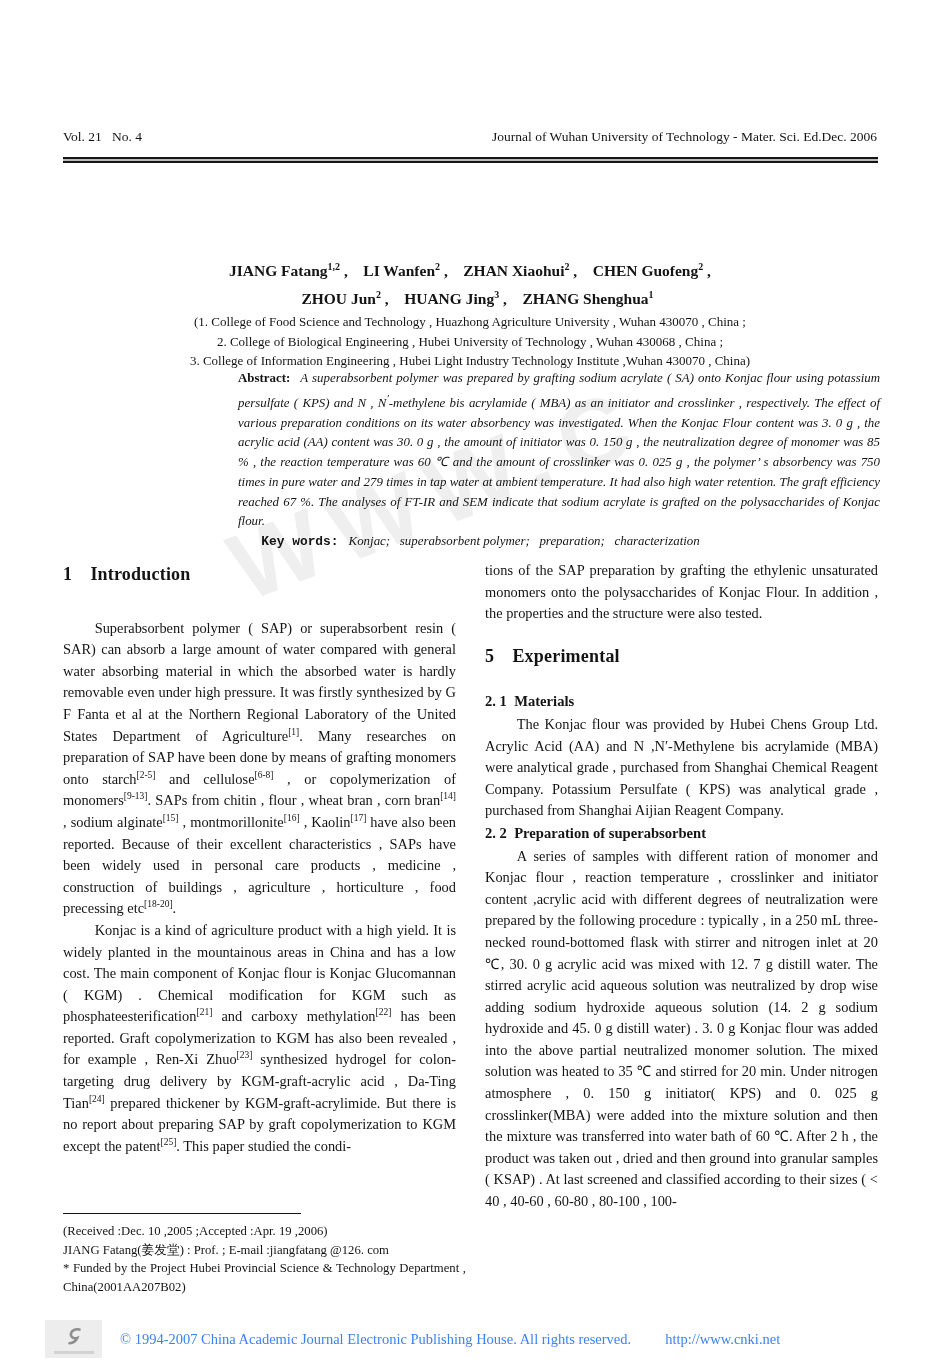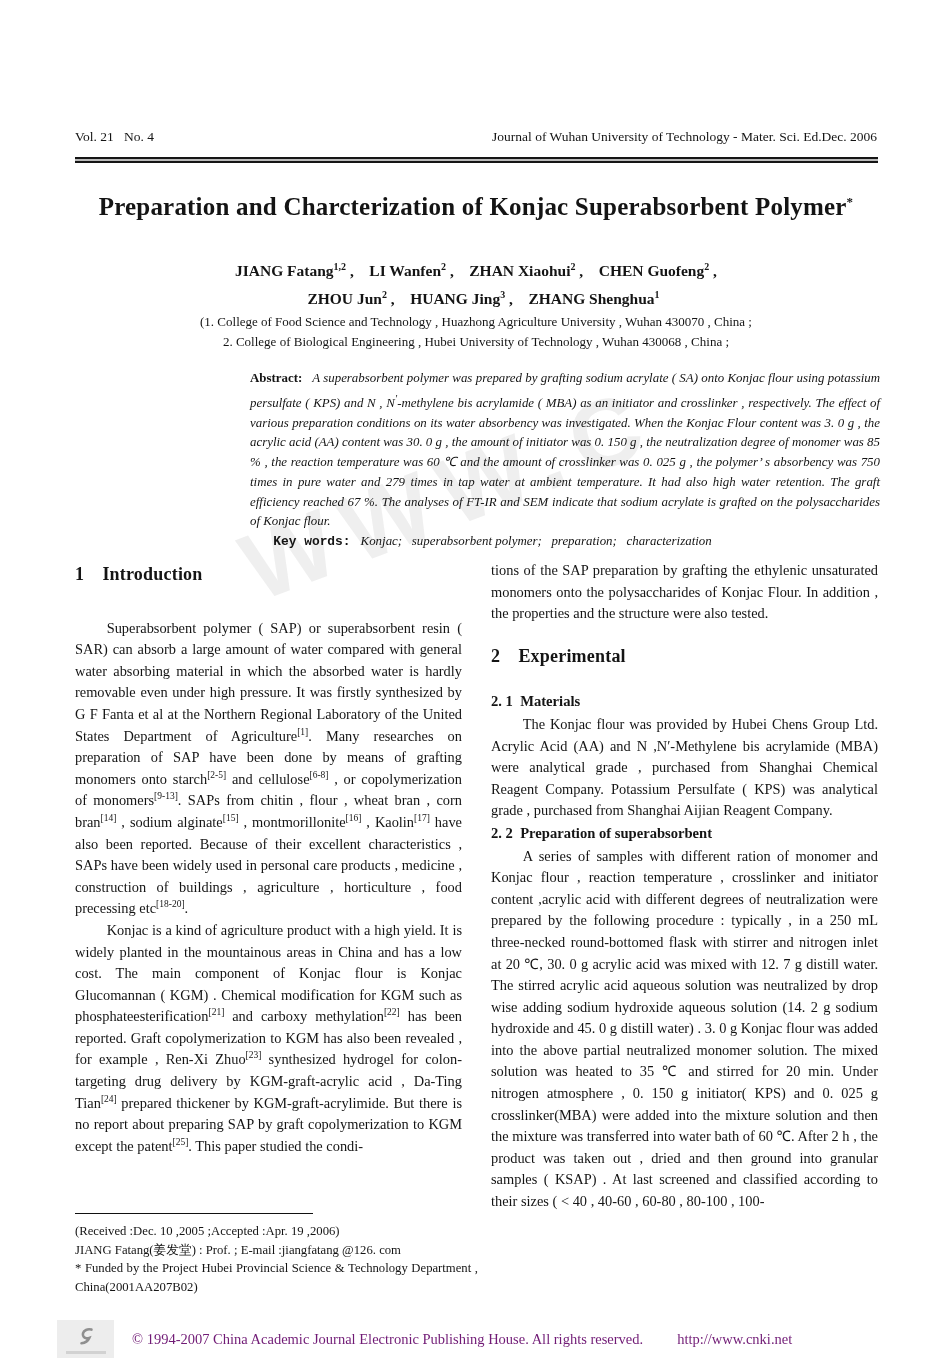--- a/index.html
+++ b/index.html
@@ -1,20 +1,20 @@
 <!DOCTYPE html>
 <html><head>
 <meta charset="utf-8">
 <style>
   html,body{margin:0;padding:0;}
   body{
     width:940px;height:1371px;background:#ffffff;position:relative;overflow:hidden;
     font-family:"Liberation Serif", serif;color:#141414;
   }
-  .page{position:absolute;inset:0;margin-left:12px;}
+  .page{position:absolute;inset:0;}
   
   .hdr{position:absolute;top:129px;left:63px;right:63px;display:flex;align-items:baseline;font-size:13.5px;}
   .hdr .hl{white-space:pre;}
   .hdr .hc{flex:1;text-align:right;}
   .hdr .hr{white-space:pre;}
   .rule{position:absolute;top:157px;left:63px;right:62px;height:2px;background:#b9b9b9;border-top:2px solid #151515;border-bottom:2px solid #151515;}
   
   .watermark{position:absolute;top:520px;left:215px;font-family:"Liberation Sans",sans-serif;
     font-size:96px;font-weight:bold;color:#e2e2e2;opacity:.55;letter-spacing:14px;
     transform:rotate(-21deg);transform-origin:left top;pointer-events:none;}
@@ -40,66 +40,66 @@
   .col sup{font-size:9.5px;line-height:0;}
   h2.section{font-size:18px;margin:4px 0 0 0;letter-spacing:.2px;}
   .h2-intro{margin-bottom:32px !important;}
   .h2-exp{margin-top:21px !important;margin-bottom:24px !important;}
   h3.subsection{font-size:14.6px;margin:1px 0 1px 0;}
   
   .footnotes{position:absolute;top:1213px;left:63px;width:403px;font-size:12.7px;line-height:18.7px;}
   .fn-rule{width:238px;border-top:1.8px solid #111;margin-bottom:8px;}
   .footnotes .fn3{text-align:justify;}
   
-  .footer{position:absolute;top:1318px;left:45px;right:45px;height:42px;display:flex;align-items:center;color:#701a75;font-size:14.5px;}
+  .footer{position:absolute;top:1318px;left:45px;right:45px;height:42px;display:flex;align-items:center;color:#3b82f6;font-size:14.5px;}
   .logo{width:57px;height:38px;background:#ededed;margin-right:18px;display:flex;align-items:center;justify-content:center;flex-direction:column;}
   .logo svg{display:block;}
   .logo .logo-sub{width:40px;height:3px;background:#d2d2d2;margin-top:2px;}
   .furl{margin-left:34px;}
 </style>
 </head>
 <body>
 
 <div class="page">
 
   <div class="hdr">
     <span class="hl">Vol. 21   No. 4</span>
     <span class="hc">Journal of Wuhan University of Technology - Mater. Sci. Ed.</span>
     <span class="hr">Dec. 2006</span>
   </div>
   <div class="rule"></div>
 
   <div class="watermark">WWW.C</div>
 
-  <h1 class="title">Preparation and Charcterization of Konjac Superabsorbent Polymer<sup>*</sup></h1>
 
   <div class="authors a1">JIANG Fatang<sup>1,2</sup> , LI Wanfen<sup>2</sup> , ZHAN Xiaohui<sup>2</sup> , CHEN Guofeng<sup>2</sup> ,</div>
   <div class="authors a2">ZHOU Jun<sup>2</sup> , HUANG Jing<sup>3</sup> , ZHANG Shenghua<sup>1</sup></div>
 
   <div class="affil">
     <div>(1.  College of Food Science and Technology , Huazhong Agriculture University , Wuhan 430070 , China ;</div>
     <div>2.  College of Biological Engineering , Hubei University of Technology , Wuhan 430068 , China ;</div>
+    <div>3.  College of Information Engineering , Hubei Light Industry Technology Institute ,Wuhan 430070 , China)</div>
   </div>
 
   <div class="abstract">
     <span class="abs-label">Abstract:</span><span class="abs-text">A superabsorbent polymer was prepared by grafting sodium acrylate ( SA)  onto Konjac flour using potassium persulfate ( KPS)  and N , N<sup>′</sup>-methylene bis acrylamide ( MBA)  as an initiator and crosslinker , respectively.  The effect of various preparation conditions on its water absorbency was investigated.  When the Konjac Flour content was 3. 0 g ,  the acrylic acid (AA)  content was 30. 0  g ,  the amount of initiator was 0. 150  g ,  the neutralization degree of monomer was 85 % ,  the reaction temperature was 60  ℃ and the amount of crosslinker was 0. 025  g ,  the polymer’ s absorbency was 750  times in pure water and 279  times in tap water at ambient temperature.  It had also high water retention.  The graft efficiency reached 67 %.  The analyses of FT-IR and SEM indicate that sodium acrylate is grafted on the polysaccharides of Konjac flour.</span>
     <div class="keywords">
       <span class="kw-label">Key words:</span><span class="kw-text">Konjac;  superabsorbent polymer;  preparation;  characterization</span>
     </div>
   </div>
 
   <div class="columns">
     <div class="col">
       <h2 class="section h2-intro">1 Introduction</h2>
       <p>Superabsorbent polymer ( SAP)  or superabsorbent resin ( SAR)  can absorb a large amount of water compared with general water absorbing material in which the absorbed water is hardly removable even under high pressure.  It was firstly synthesized by G F Fanta et al at the Northern Regional Laboratory of the United States Department of Agriculture<sup>[1]</sup>.  Many researches on preparation of SAP have been done by means of grafting monomers onto starch<sup>[2-5]</sup> and cellulose<sup>[6-8]</sup> , or copolymerization of monomers<sup>[9-13]</sup>. SAPs from chitin , flour , wheat bran , corn bran<sup>[14]</sup> ,  sodium alginate<sup>[15]</sup> ,  montmorillonite<sup>[16]</sup> , Kaolin<sup>[17]</sup> have also been reported.  Because of their excellent characteristics , SAPs have been widely used in personal care products , medicine , construction of buildings , agriculture , horticulture , food precessing etc<sup>[18-20]</sup>.</p>
       <p>Konjac is a kind of agriculture product with a high yield.  It is widely planted in the mountainous areas in China and has a low cost.  The main component of Konjac flour is Konjac Glucomannan ( KGM) .  Chemical modification for KGM such as phosphateesterification<sup>[21]</sup> and carboxy methylation<sup>[22]</sup> has been reported.  Graft copolymerization to KGM has also been revealed , for example , Ren-Xi Zhuo<sup>[23]</sup> synthesized hydrogel for colon-targeting drug delivery by KGM-graft-acrylic acid , Da-Ting Tian<sup>[24]</sup> prepared thickener by KGM-graft-acrylimide.  But there is no report about preparing SAP by graft copolymerization to KGM except the patent<sup>[25]</sup>.  This paper studied the condi-</p>
     </div>
     <div class="col">
       <p class="noindent">tions of the SAP preparation by grafting the ethylenic unsaturated monomers onto the polysaccharides of Konjac Flour.  In addition , the properties and the structure were also tested.</p>
-      <h2 class="section h2-exp">2 Experimental</h2>
+      <h2 class="section h2-exp">5 Experimental</h2>
       <h3 class="subsection">2. 1 Materials</h3>
       <p>The Konjac flour was provided by Hubei Chens Group Ltd.  Acrylic Acid (AA) and N ,N′-Methylene bis acrylamide (MBA) were analytical grade , purchased from Shanghai Chemical Reagent Company.  Potassium Persulfate ( KPS) was analytical grade , purchased from Shanghai Aijian Reagent Company.</p>
       <h3 class="subsection">2. 2 Preparation of superabsorbent</h3>
       <p>A series of samples with different ration of monomer and Konjac flour , reaction temperature , crosslinker and initiator content ,acrylic acid with different degrees of neutralization were prepared by the following procedure : typically , in a 250 mL three-necked round-bottomed flask with stirrer and nitrogen inlet at 20  ℃, 30. 0 g acrylic acid was mixed with 12. 7 g distill water.  The stirred acrylic acid aqueous solution was neutralized by drop wise adding sodium hydroxide aqueous solution (14. 2 g sodium hydroxide and 45. 0 g distill water) . 3. 0 g Konjac flour was added into the above partial neutralized monomer solution.  The mixed solution was heated to 35  ℃ and stirred for 20 min.  Under nitrogen atmosphere , 0. 150 g initiator( KPS)  and 0. 025 g crosslinker(MBA)  were added into the mixture solution and then the mixture was transferred into water bath of 60  ℃.  After 2 h , the product was taken out , dried and then ground into granular samples ( KSAP) . At last screened and classified according to their sizes  ( &lt; 40 , 40-60 ,  60-80 , 80-100 ,  100-</p>
     </div>
   </div>
 
   <div class="footnotes">
     <div class="fn-rule"></div>
     <div>(Received :Dec. 10 ,2005 ;Accepted :Apr. 19 ,2006)</div>

